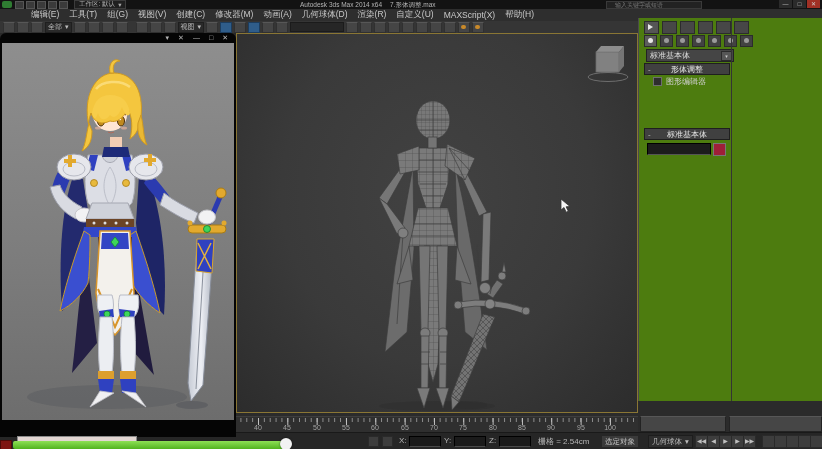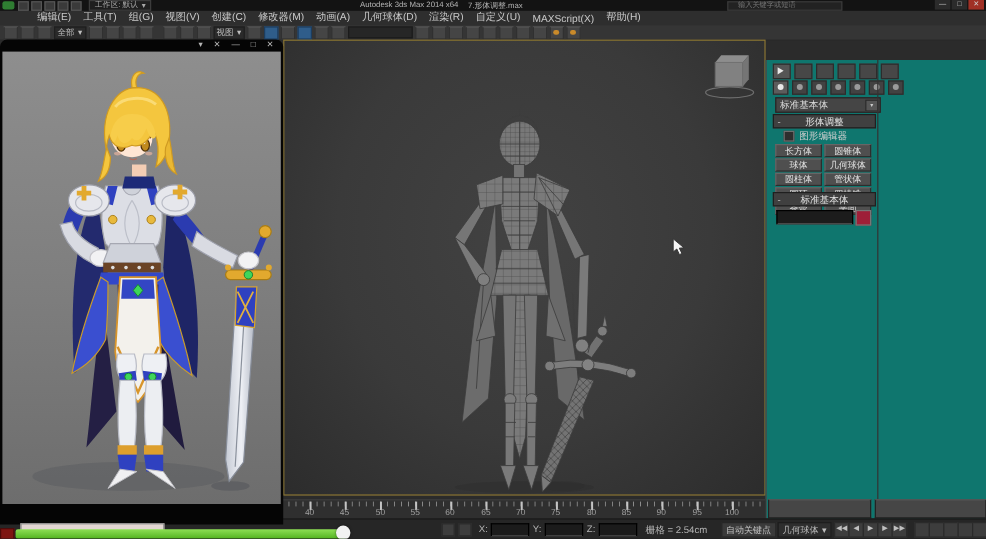--- a/index.html
+++ b/index.html
@@ -49,21 +49,21 @@
   .capicon.crop{border-style:dashed;}
   .capicon.frames{box-shadow:2px 2px 0 #6f6f6f;}
 
   
   .viewport{left:236px;top:33px;width:402px;height:380px;box-sizing:border-box;border:1px solid #8a7634;
             background:radial-gradient(ellipse at 50% 42%,#424242 0%,#3a3a3a 55%,#2c2c2c 100%);z-index:1;}
   .viewcube{right:6px;top:5px;}
   .cursor{left:560px;top:198px;z-index:4;}
 
   
-  .cmdpanel{left:638px;top:50px;width:184px;height:383px;background:#0f766e;border-left:1px solid #4a4a4a;z-index:1;}
+  .cmdpanel{left:638px;top:18px;width:184px;height:383px;background:#4d7c0f;border-left:1px solid #4a4a4a;z-index:1;}
   .paneltabs{left:5px;top:3px;display:flex;gap:3px;}
   .ptab{width:13px;height:11px;background:#474747;border:1px solid #2c2c2c;position:relative;}
   .ptab.active{background:#555;}
   .ptab.active::after{content:"";position:absolute;left:3px;top:2px;width:0;height:0;
       border-left:5px solid #e9e9e9;border-top:3px solid transparent;border-bottom:3px solid transparent;}
   .cattabs{left:5px;top:17px;display:flex;gap:3px;}
   .ctab{width:11px;height:10px;background:#424242;border:1px solid #2c2c2c;position:relative;}
   .ctab::after{content:"";position:absolute;left:2.5px;top:2px;width:5px;height:5px;border-radius:50%;background:#9a9a9a;}
   .ctab.active{background:#5c5c5c;}
   .ctab.active::after{background:#e8e8e8;}
@@ -313,32 +313,20 @@
       <span class="arr">▾</span>
     </div>
     <div class="abs rollout" style="top:45px;">
       <span class="minus">-</span>
       <span>形体调整</span>
     </div>
     <div class="abs autogrid">
       <span class="chk"></span>
       <span>图形编辑器</span>
     </div>
-    <div class="abs objgrid">
-      <div class="objbtn">长方体</div>
-      <div class="objbtn">圆锥体</div>
-      <div class="objbtn">球体</div>
-      <div class="objbtn">几何球体</div>
-      <div class="objbtn">圆柱体</div>
-      <div class="objbtn">管状体</div>
-      <div class="objbtn">圆环</div>
-      <div class="objbtn">四棱锥</div>
-      <div class="objbtn">茶壶</div>
-      <div class="objbtn">平面</div>
-    </div>
     <div class="abs rollout" style="top:110px;">
       <span class="minus">-</span>
       <span>标准基本体</span>
     </div>
     <div class="abs namefield"></div>
     <div class="abs swatch" style="background-color: rgb(158, 31, 56);"></div>
     <div class="abs panel-div"></div>
   </div>
 
   <div class="abs timeline">
@@ -363,21 +351,21 @@
     <div class="sb-ic" style="left:368px"></div>
     <div class="sb-ic" style="left:382px"></div>
     <span class="sb-lab" style="left:399px">X:</span>
     <div class="sb-field" style="left:409px"></div>
     <span class="sb-lab" style="left:444px">Y:</span>
     <div class="sb-field" style="left:454px"></div>
     <span class="sb-lab" style="left:489px">Z:</span>
     <div class="sb-field" style="left:499px"></div>
     <span class="sb-lab" style="left:538px">栅格 = 2.54cm</span>
     <div class="sb-btn" style="left:601px">
-      <span>自动关键点</span>
+      <span>选定对象</span>
     </div>
     <div class="sb-drop" style="left:648px">
       <span>几何球体</span>
       <span>▾</span>
     </div>
     <div class="pbtn" style="left:695px">◀◀</div>
     <div class="pbtn" style="left:707px">◀</div>
     <div class="pbtn" style="left:719px">▶</div>
     <div class="pbtn" style="left:731px">▶</div>
     <div class="pbtn" style="left:743px">▶▶</div>

